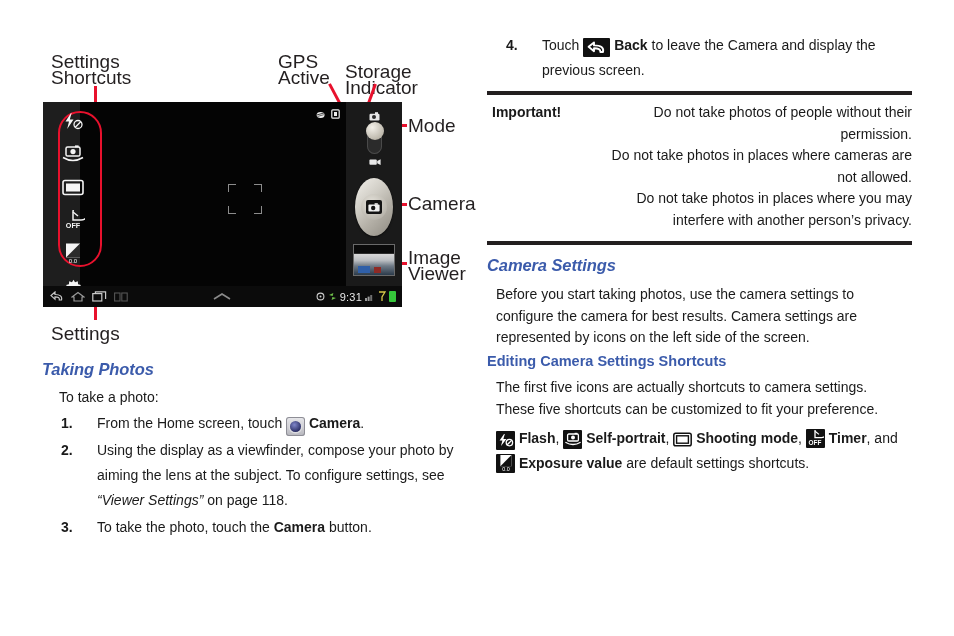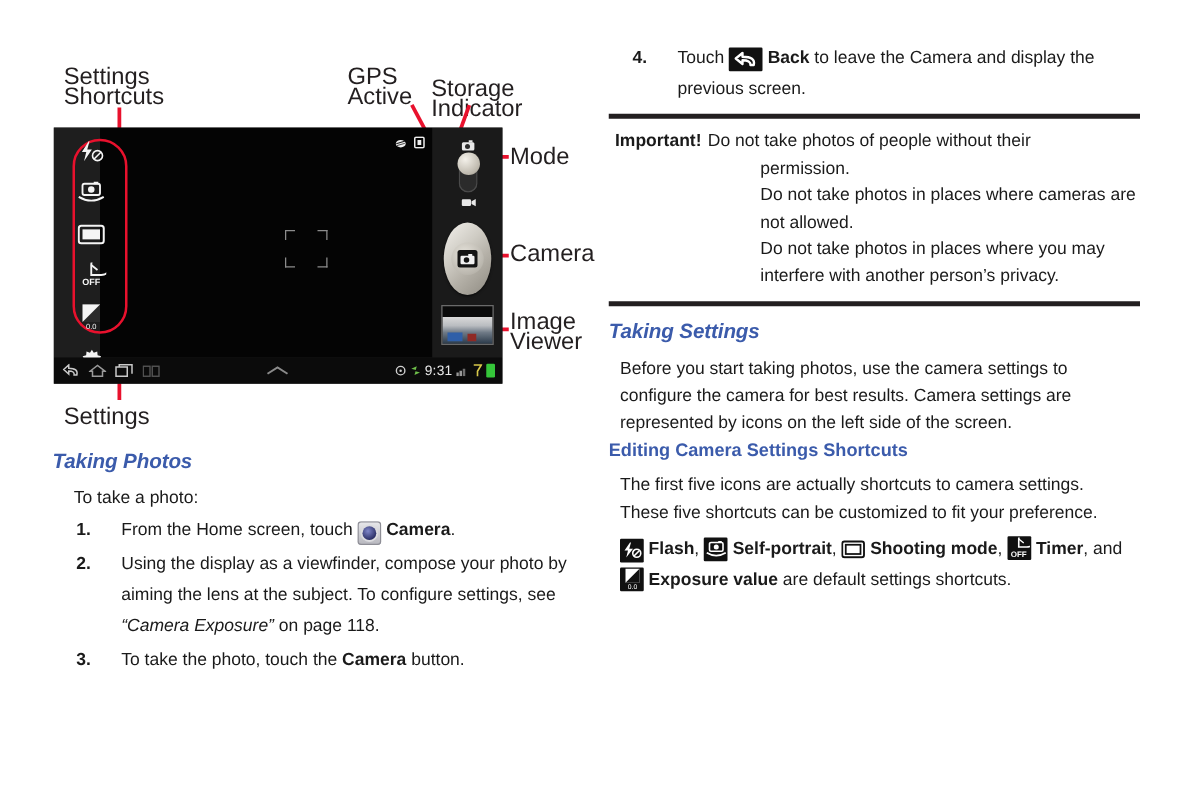--- a/index.html
+++ b/index.html
@@ -422,21 +422,21 @@
         <li>
           <span class="num">1.</span>
           <span>From the Home screen, touch </span>
           <span class="ic ic-cam-app">
               <span class="lens"></span>
             </span>
           <b>Camera</b><span>.</span>
         </li>
         <li>
           <span class="num">2.</span>
-          <span>Using the display as a viewfinder, compose your photo by aiming the lens at the subject. To configure settings, see </span><i class="it">“Camera Exposure”</i><span> on page 118.</span>
+          <span>Using the display as a viewfinder, compose your photo by aiming the lens at the subject. To configure settings, see </span><i class="it">“Viewer Settings”</i><span> on page 118.</span>
         </li>
         <li>
           <span class="num">3.</span>
           <span>To take the photo, touch the </span><b>Camera</b><span> button.</span>
         </li>
       </ol>
     </div>
   </div>
 
   <div class="col-right">
@@ -449,36 +449,36 @@
           <svg width="20" height="13" viewBox="0 0 20 13">
             <path d="M16 11 Q17.6 4.4 7 4.4 L7 1.4 L1.6 5.8 L7 10.2 L7 7.2 Q13.6 7.2 13.4 11 Z" fill="none" stroke="#ffffff" stroke-width="1.9" stroke-linejoin="round"></path>
           </svg>
         </span>
         <b>Back</b><span> to leave the Camera and display the previous screen.</span>
       </div>
     </div>
 
     <hr class="rule" style="position:absolute;left:0;top:91px;width:425px;">
 
-    <div class="important" style="position:absolute;left:5px;top:102px;width:420px;">
+    <div class="important" style="position:absolute;left:5px;top:102px;width:420px;text-align:right;">
       <span class="tag">Important!</span>
       <span class="lines">
         <span style="display:block;">Do not take photos of people without their</span>
         <span style="display:block;padding-left:42px;">permission.</span>
         <span style="display:block;padding-left:42px;">Do not take photos in places where cameras are</span>
         <span style="display:block;padding-left:42px;">not allowed.</span>
         <span style="display:block;padding-left:42px;">Do not take photos in places where you may</span>
         <span style="display:block;padding-left:42px;">interfere with another person’s privacy.</span>
       </span>
     </div>
 
     <hr class="rule" style="position:absolute;left:0;top:241px;width:425px;">
 
     <div style="position:absolute;left:0;top:256px;width:425px;">
-      <h2 class="sec">Taking Settings</h2>
+      <h2 class="sec">Camera Settings</h2>
       <p class="body" style="margin:9px 0 0 9px;width:398px;">Before you start taking photos, use the camera settings to configure the camera for best results. Camera settings are represented by icons on the left side of the screen.</p>
     </div>
 
     <div style="position:absolute;left:0;top:353px;width:425px;">
       <h3 class="sub">Editing Camera Settings Shortcuts</h3>
       <p class="body" style="margin:8px 0 0 9px;width:390px;">The first five icons are actually shortcuts to camera settings. These five shortcuts can be customized to fit your preference.</p>
 
       <p class="shortlist" style="margin:6px 0 0 9px;width:410px;">
         <span class="ic ic-dark ic-sq">
           <svg width="17" height="14" viewBox="0 0 17 14">

